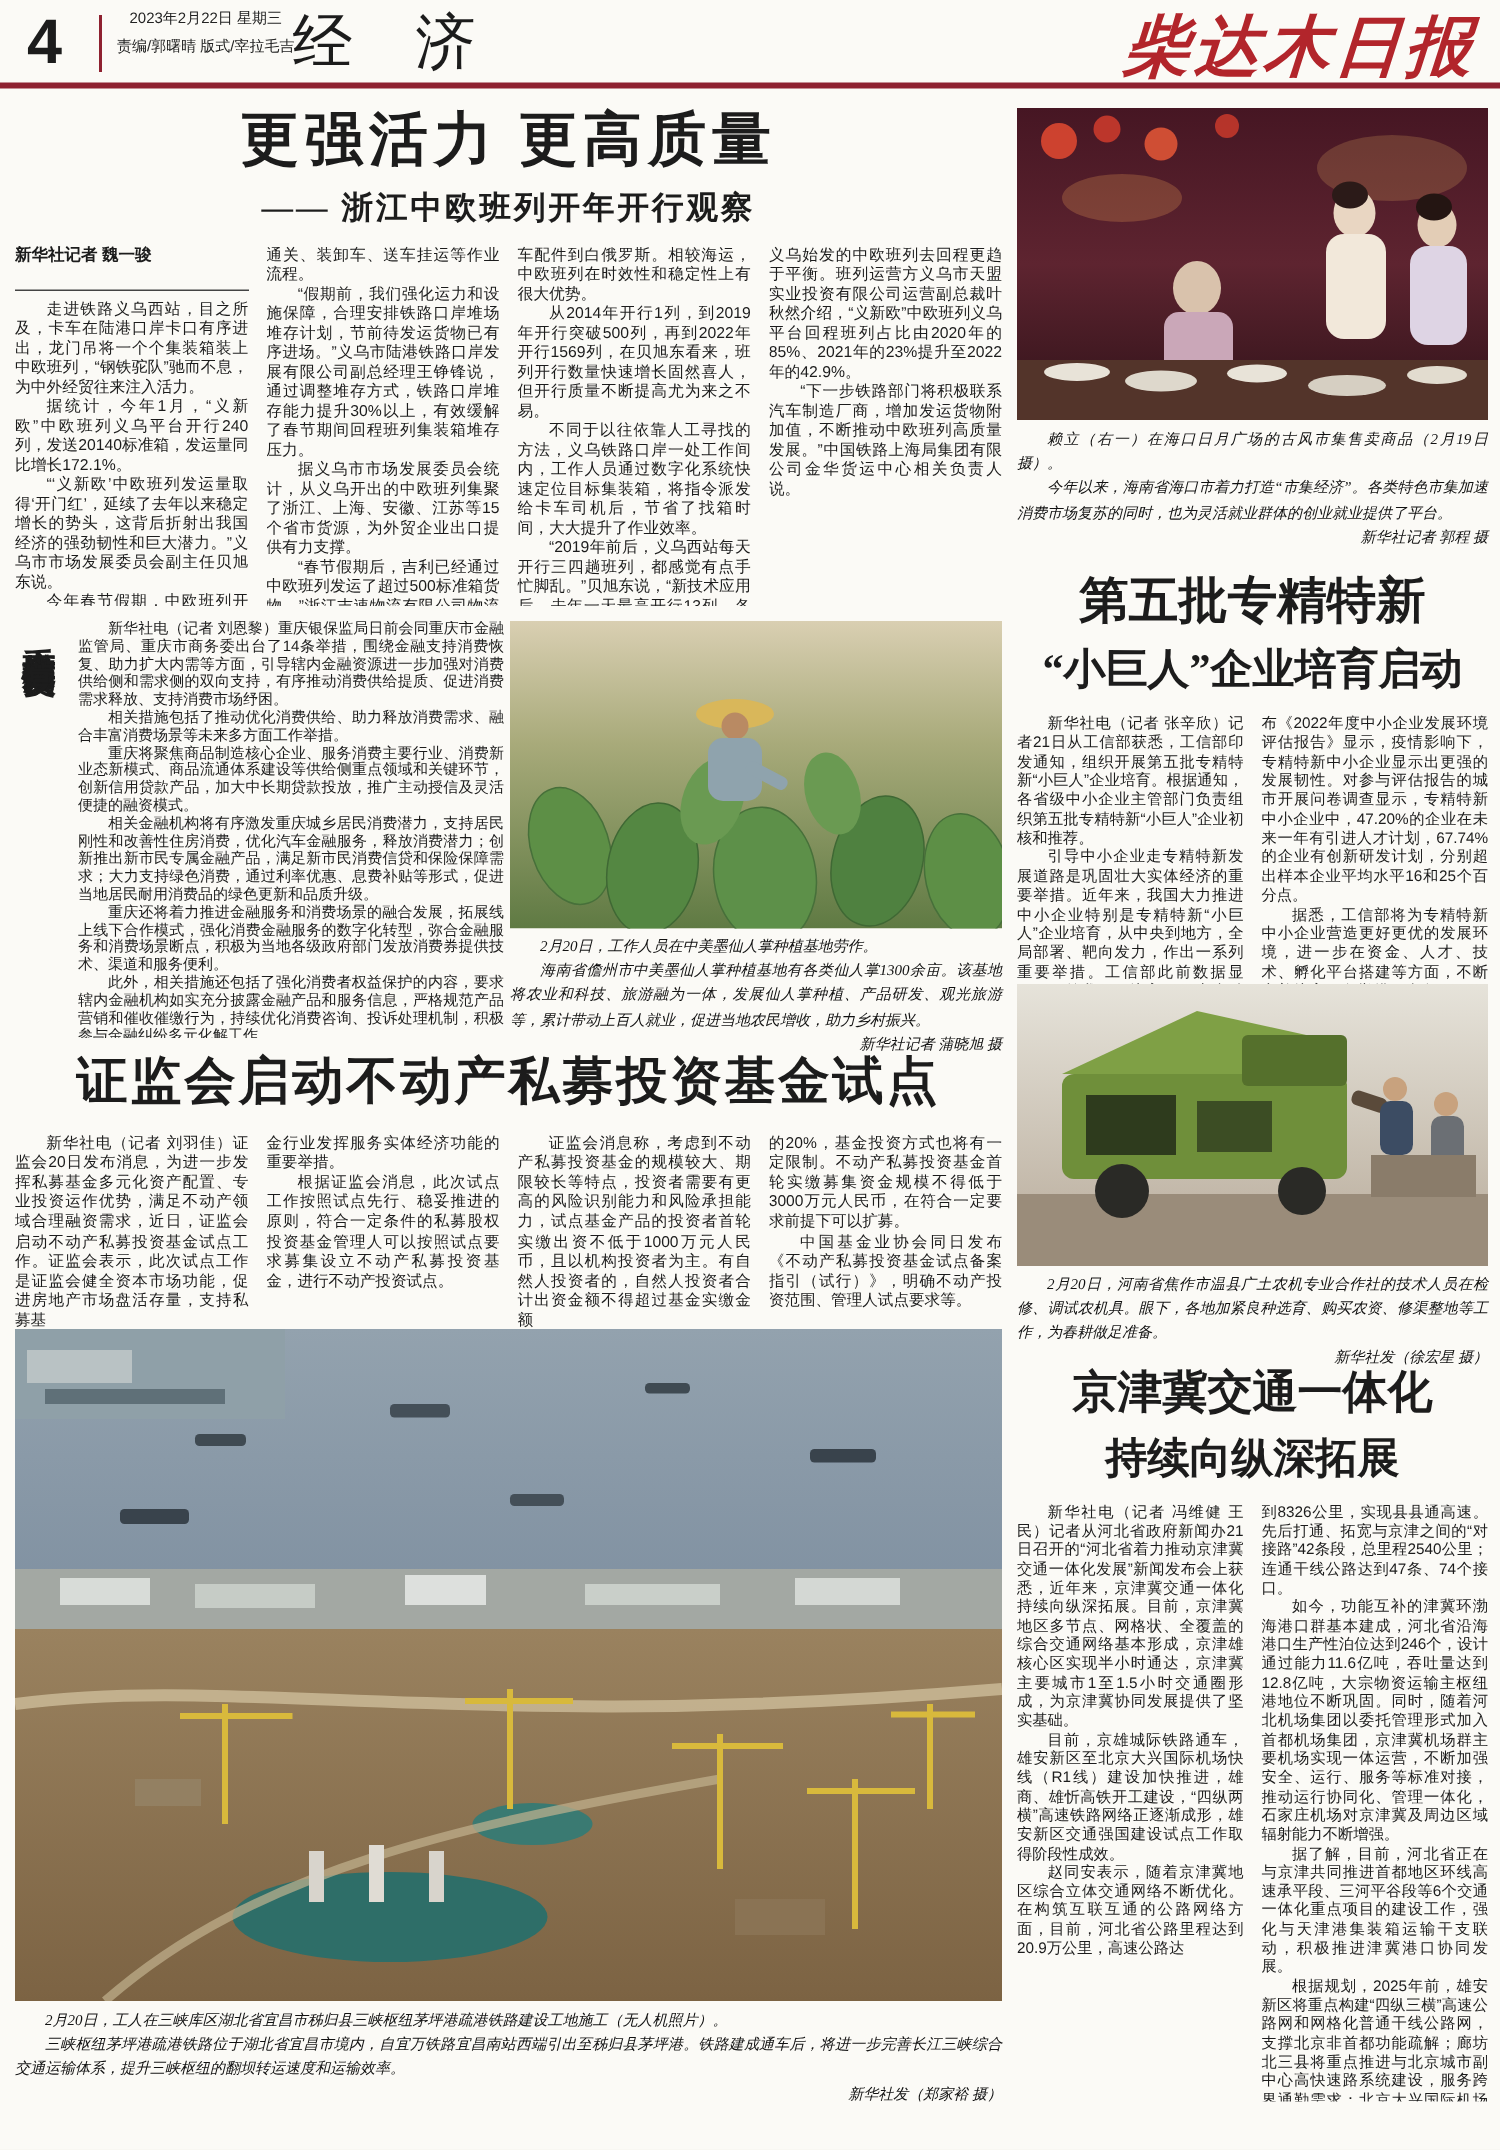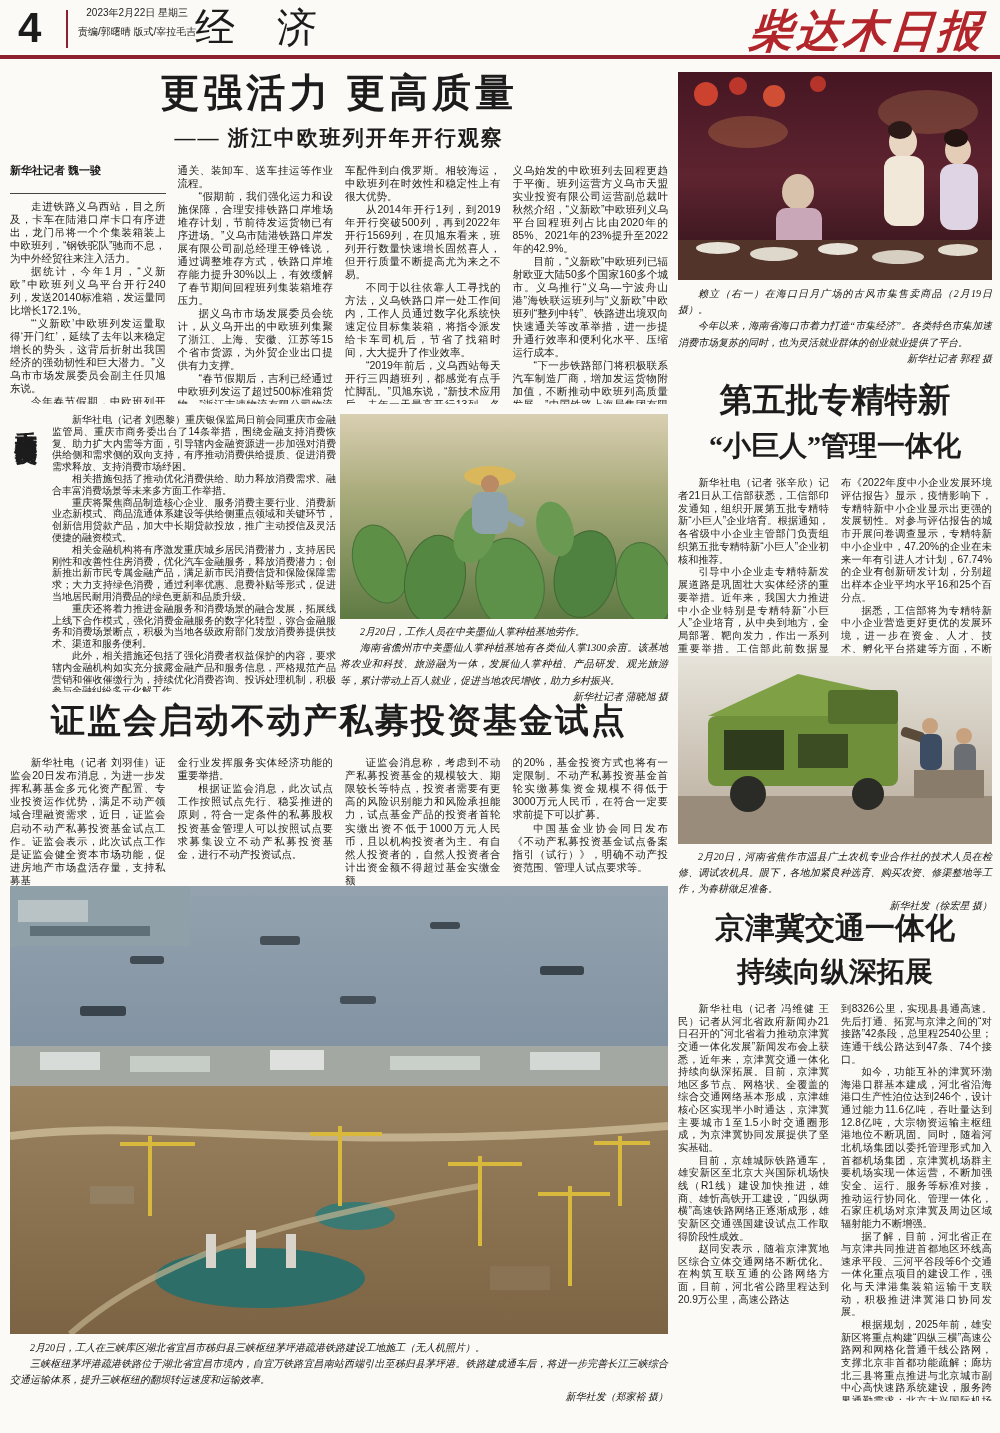--- a/index.html
+++ b/index.html
@@ -115,21 +115,20 @@
           <p class="para">“春节假期后，吉利已经通过中欧班列发运了超过500标准箱货物。”浙江吉速物流有限公司物流经理张彬说，每年吉利在义乌通过中欧班列出口约6000标准箱、货值3亿元至4亿元的汽</p>
         </div>
       <div class="col">
           <p class="para cont">车配件到白俄罗斯。相较海运，中欧班列在时效性和稳定性上有很大优势。</p>
           <p class="para">从2014年开行1列，到2019年开行突破500列，再到2022年开行1569列，在贝旭东看来，班列开行数量快速增长固然喜人，但开行质量不断提高尤为来之不易。</p>
           <p class="para">不同于以往依靠人工寻找的方法，义乌铁路口岸一处工作间内，工作人员通过数字化系统快速定位目标集装箱，将指令派发给卡车司机后，节省了找箱时间，大大提升了作业效率。</p>
           <p class="para">“2019年前后，义乌西站每天开行三四趟班列，都感觉有点手忙脚乱。”贝旭东说，“新技术应用后，去年一天最高开行13列，各环节配合更加顺畅。”</p>
         </div>
       <div class="col">
           <p class="para cont">义乌始发的中欧班列去回程更趋于平衡。班列运营方义乌市天盟实业投资有限公司运营副总裁叶秋然介绍，“义新欧”中欧班列义乌平台回程班列占比由2020年的85%、2021年的23%提升至2022年的42.9%。</p>
-          <p class="para">目前，“义新欧”中欧班列已辐射欧亚大陆50多个国家160多个城市。义乌推行“义乌—宁波舟山港”海铁联运班列与“义新欧”中欧班列“整列中转”、铁路进出境双向快速通关等改革举措，进一步提升通行效率和便利化水平、压缩运行成本。</p>
           <p class="para">“下一步铁路部门将积极联系汽车制造厂商，增加发运货物附加值，不断推动中欧班列高质量发展。”中国铁路上海局集团有限公司金华货运中心相关负责人说。</p>
         </div>
     </div>
   </div>
 
   <div class="ph-market">
     <svg class="photo-frame" viewBox="0 0 314 208">
       <defs>
         <linearGradient id="gm" x1="0" y1="0" x2="0" y2="1">
           <stop offset="0" stop-color="#461623"></stop>
@@ -163,21 +162,21 @@
   <div class="cap-market caption">
     <div>
         <p class="para">赖立（右一）在海口日月广场的古风市集售卖商品（2月19日摄）。</p>
         <p class="para">今年以来，海南省海口市着力打造“市集经济”。各类特色市集加速消费市场复苏的同时，也为灵活就业群体的创业就业提供了平台。</p>
       </div>
     <p class="credit">新华社记者 郭程 摄</p>
   </div>
 
   <div class="art-sme">
     <h2 class="headline t1">第五批专精特新</h2>
-    <h2 class="headline t2">“小巨人”管理一体化</h2>
+    <h2 class="headline t2">“小巨人”企业培育启动</h2>
     <div class="cols">
       <div class="col">
           <p class="para">新华社电（记者 张辛欣）记者21日从工信部获悉，工信部印发通知，组织开展第五批专精特新“小巨人”企业培育。根据通知，各省级中小企业主管部门负责组织第五批专精特新“小巨人”企业初核和推荐。</p>
           <p class="para">引导中小企业走专精特新发展道路是巩固壮大实体经济的重要举措。近年来，我国大力推进中小企业特别是专精特新“小巨人”企业培育，从中央到地方，全局部署、靶向发力，作出一系列重要举措。工信部此前数据显示，目前我国已培育8997家专精特新“小巨人”企业、848家制造业单项冠军企业。</p>
           <p class="para">中国中小企业发展促进中心发</p>
         </div>
       <div class="col">
           <p class="para cont">布《2022年度中小企业发展环境评估报告》显示，疫情影响下，专精特新中小企业显示出更强的发展韧性。对参与评估报告的城市开展问卷调查显示，专精特新中小企业中，47.20%的企业在未来一年有引进人才计划，67.74%的企业有创新研发计划，分别超出样本企业平均水平16和25个百分点。</p>
           <p class="para">据悉，工信部将为专精特新中小企业营造更好更优的发展环境，进一步在资金、人才、技术、孵化平台搭建等方面，不断完善培育服务举措，力争到2023年底，全国专精特新中小企业超过8万家、“小巨人”企业超过1万家。</p>
         </div>

